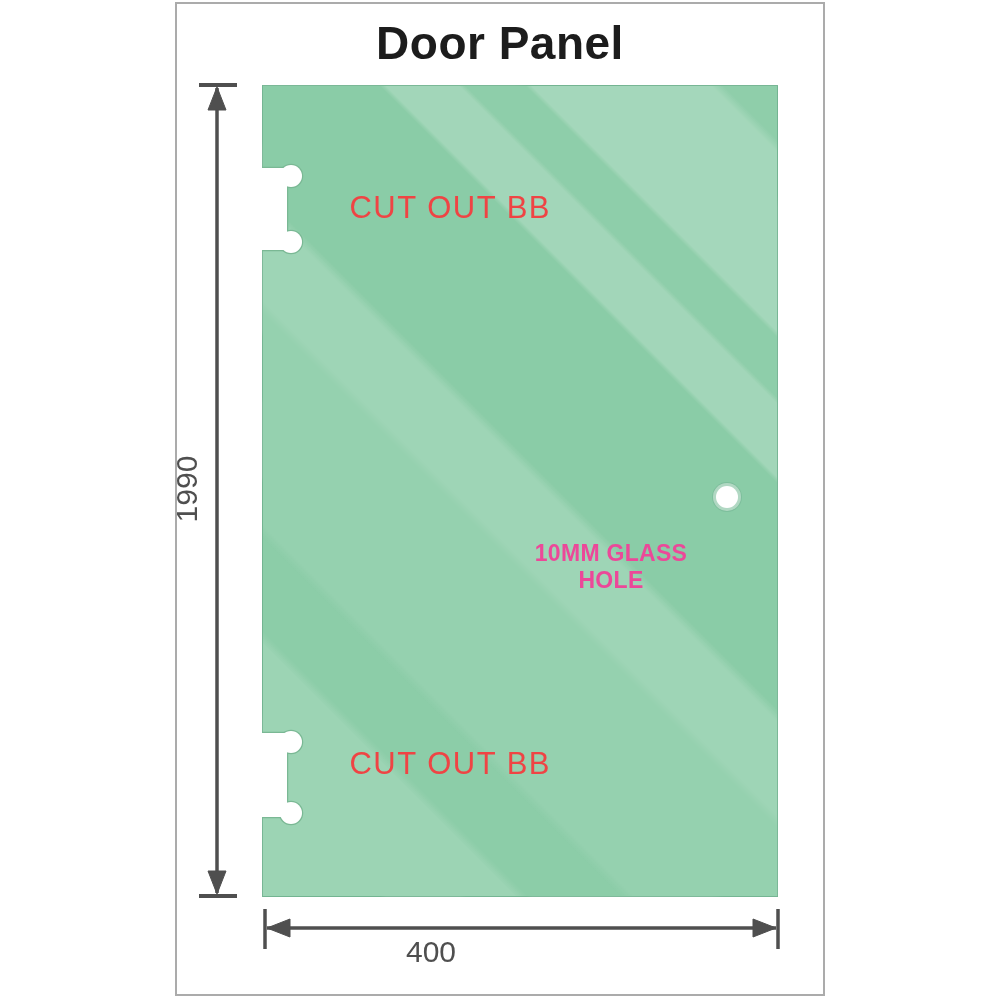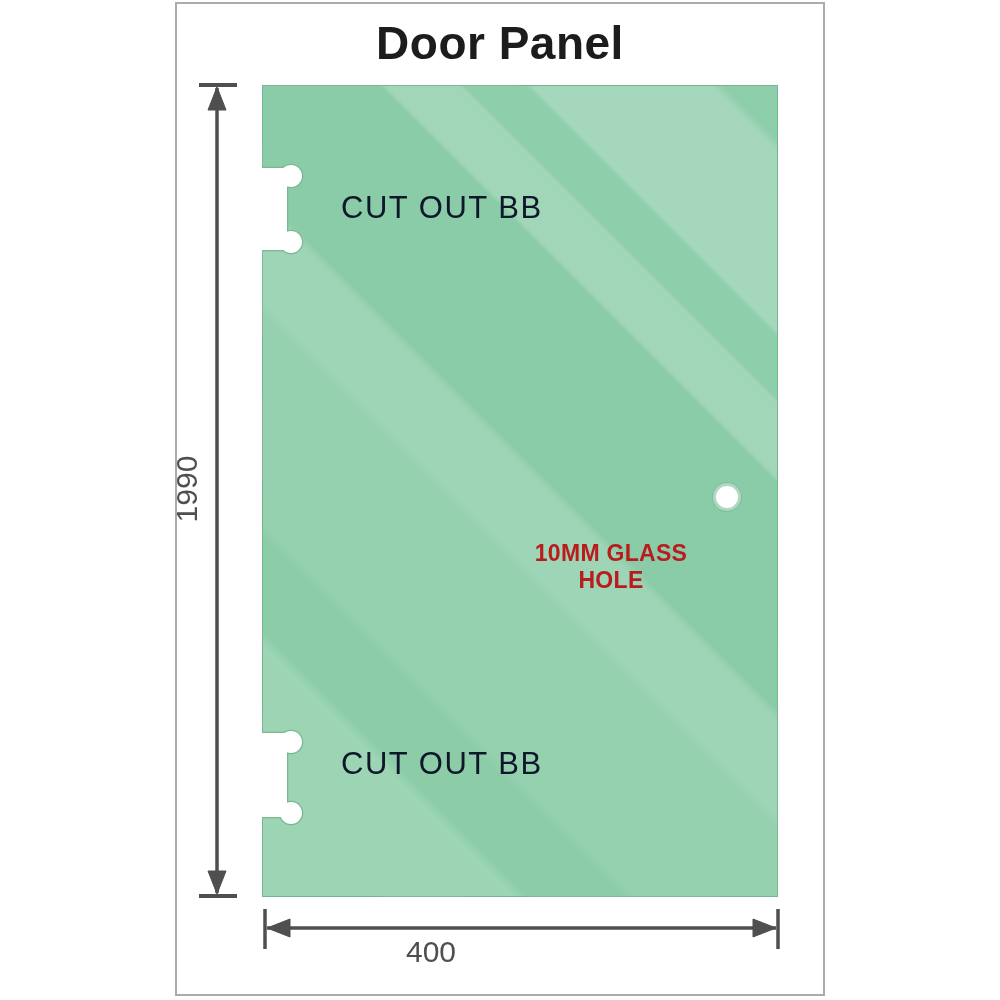--- a/index.html
+++ b/index.html
@@ -31,33 +31,33 @@
         rgba(255,255,255,0.22) 70.5%,rgba(255,255,255,0.22) 76%,
         rgba(255,255,255,0.05) 76.5%,rgba(255,255,255,0.05) 81%,
         rgba(255,255,255,0.24) 81.5%,rgba(255,255,255,0.24) 95%,
         rgba(255,255,255,0.06) 96%),
       #88cba5;
   }
   .cutout-svg{position:absolute;left:262px;width:48px;height:106px;}
   .cutout-top{top:160px;}
   .cutout-bottom{top:725px;}
   .cutout-label{
-    position:absolute;left:341px;width:210px;text-align:left;
-    font-size:31px;font-weight:400;letter-spacing:1.5px;color:#0f172a;
+    position:absolute;left:341px;width:210px;text-align:right;
+    font-size:31px;font-weight:400;letter-spacing:1.5px;color:#ef4444;
   }
   .cutout-label.top{top:190px;}
   .cutout-label.bottom{top:746px;}
   .hole{
     position:absolute;left:716px;top:486px;width:22px;height:22px;
     background:#ffffff;border-radius:50%;
     box-shadow:0 0 0 3px rgba(255,255,255,0.40),0 0 0 4px rgba(110,175,145,0.45);
   }
   .hole-label{
     position:absolute;left:511px;top:540px;width:200px;text-align:center;
-    font-size:23px;font-weight:600;color:#b91c1c;letter-spacing:0.3px;
+    font-size:23px;font-weight:600;color:#ec4899;letter-spacing:0.3px;
   }
   .dim-svg{position:absolute;}
   .dim-height-svg{left:195px;top:80px;}
   .dim-width-svg{left:258px;top:903px;}
   .dim-label{color:#4f4f4f;font-size:30px;font-weight:400;}
   .dim-height-label{
     position:absolute;left:147px;top:473px;width:80px;height:32px;
     text-align:center;line-height:32px;transform:rotate(-90deg);
   }
   .dim-width-label{

